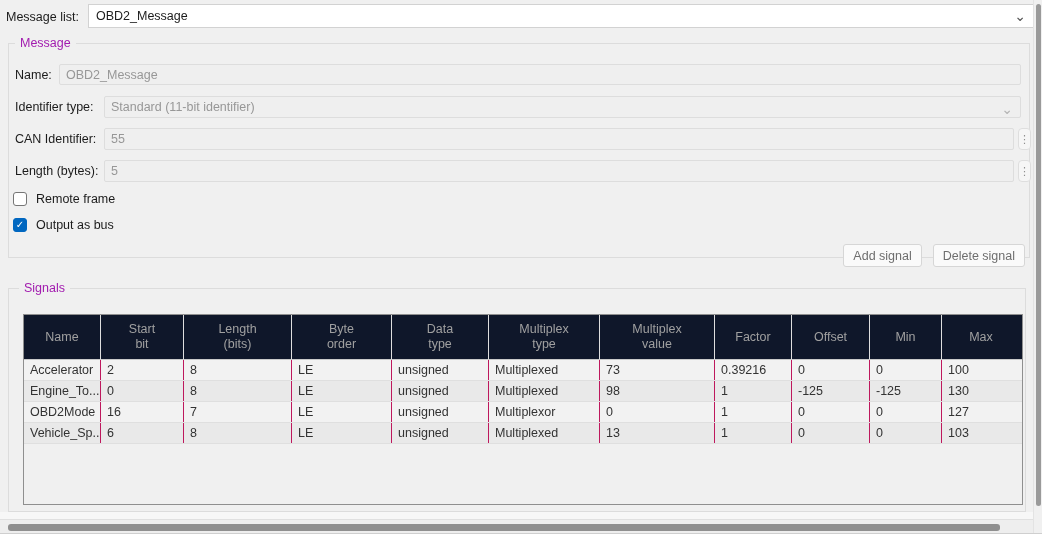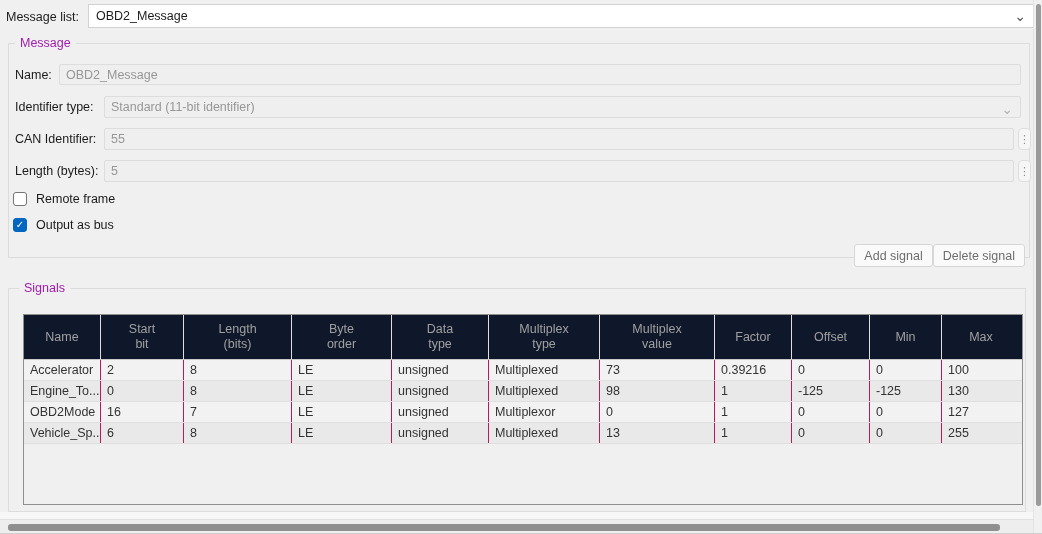--- a/index.html
+++ b/index.html
@@ -38,21 +38,21 @@
   
   .chkrow{position:absolute;display:flex;align-items:center;gap:9px;cursor:default;}
   .chk{
     width:14px;height:14px;border:1px solid #767676;border-radius:3px;background:#ffffff;
     display:flex;align-items:center;justify-content:center;flex:0 0 auto;
   }
   .chk .mark{display:none;color:#ffffff;font-size:10px;line-height:10px;}
   .chk.checked{background:#0067C0;border-color:#0067C0;}
   .chk.checked .mark{display:block;}
   
-  .btnrow{position:absolute;top:244px;right:17px;display:flex;}
+  .btnrow{position:absolute;top:244px;right:17px;display:flex;gap:11px;}
   .btn{
     height:23px;background:#fafafa;border:1px solid #d6d6d6;border-radius:3px;
     color:#6e6e6e;font-size:12.5px;padding:0 9px;display:flex;align-items:center;white-space:nowrap;
   }
   
   .table{
     position:absolute;left:14px;top:25px;width:1000px;height:191px;
     border:1px solid #8f8f8f;background:#f0f0f0;display:flex;flex-direction:column;overflow:hidden;
   }
   .thead{display:flex;height:45px;background:#0f172a;border-bottom:1px solid #c9c9c9;flex:0 0 auto;}
@@ -207,21 +207,21 @@
             <div class="td col0">Vehicle_Sp...</div>
             <div class="td col1">6</div>
             <div class="td col2">8</div>
             <div class="td col3">LE</div>
             <div class="td col4">unsigned</div>
             <div class="td col5">Multiplexed</div>
             <div class="td col6">13</div>
             <div class="td col7">1</div>
             <div class="td col8">0</div>
             <div class="td col9">0</div>
-            <div class="td col10">255</div>
+            <div class="td col10">103</div>
           </div>
         </div>
       <div class="tfill"></div>
     </div>
   </div>
 
   <div class="gap-band"></div>
   <div class="hzone">
     <div class="thumb"></div>
   </div>

